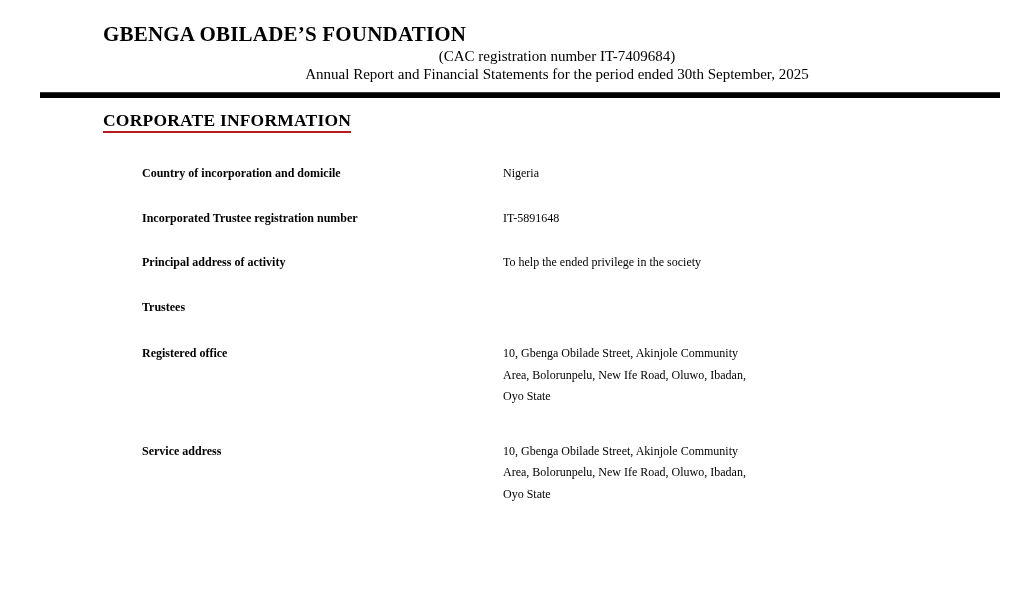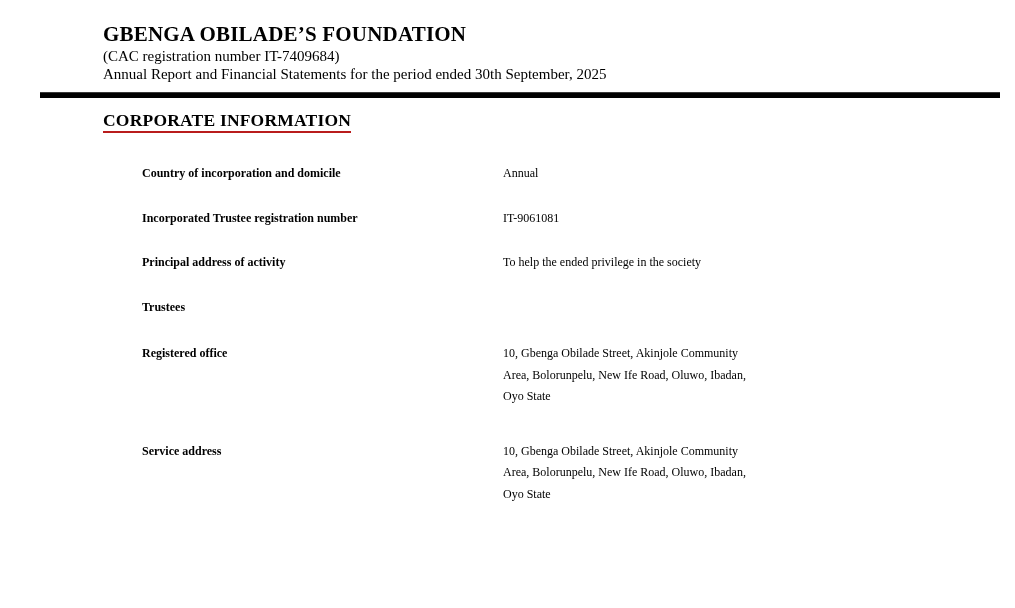--- a/index.html
+++ b/index.html
@@ -20,20 +20,21 @@
   
   .doc-title {
     font-size: 21px;
     font-weight: bold;
     line-height: 25px;
     letter-spacing: 0.2px;
   }
   .doc-subline {
     font-size: 15px;
     line-height: 18px;
+    text-align: center;
   }
 
   
   .header-rule {
     margin-top: 9px;
     margin-left: -63px;
     width: 960px;
     height: 6px;
     background: #000000;
     border-top: 1px solid #3a3a3a;
@@ -96,26 +97,26 @@
   <div class="header-rule"></div>
 
   <div class="section-heading">
     <span>CORPORATE INFORMATION</span>
   </div>
 
   <div class="info-list">
 
     <div class="info-row">
       <div class="row-label">Country of incorporation and domicile</div>
-      <div class="row-value">Annual</div>
+      <div class="row-value">Nigeria</div>
     </div>
 
     <div class="info-row">
       <div class="row-label">Incorporated Trustee registration number</div>
-      <div class="row-value">IT-9061081</div>
+      <div class="row-value">IT-5891648</div>
     </div>
 
     <div class="info-row">
       <div class="row-label">Principal address of activity</div>
       <div class="row-value">To help the ended privilege in the society</div>
     </div>
 
     <div class="info-row row-trustees">
       <div class="row-label">Trustees</div>
     </div>

